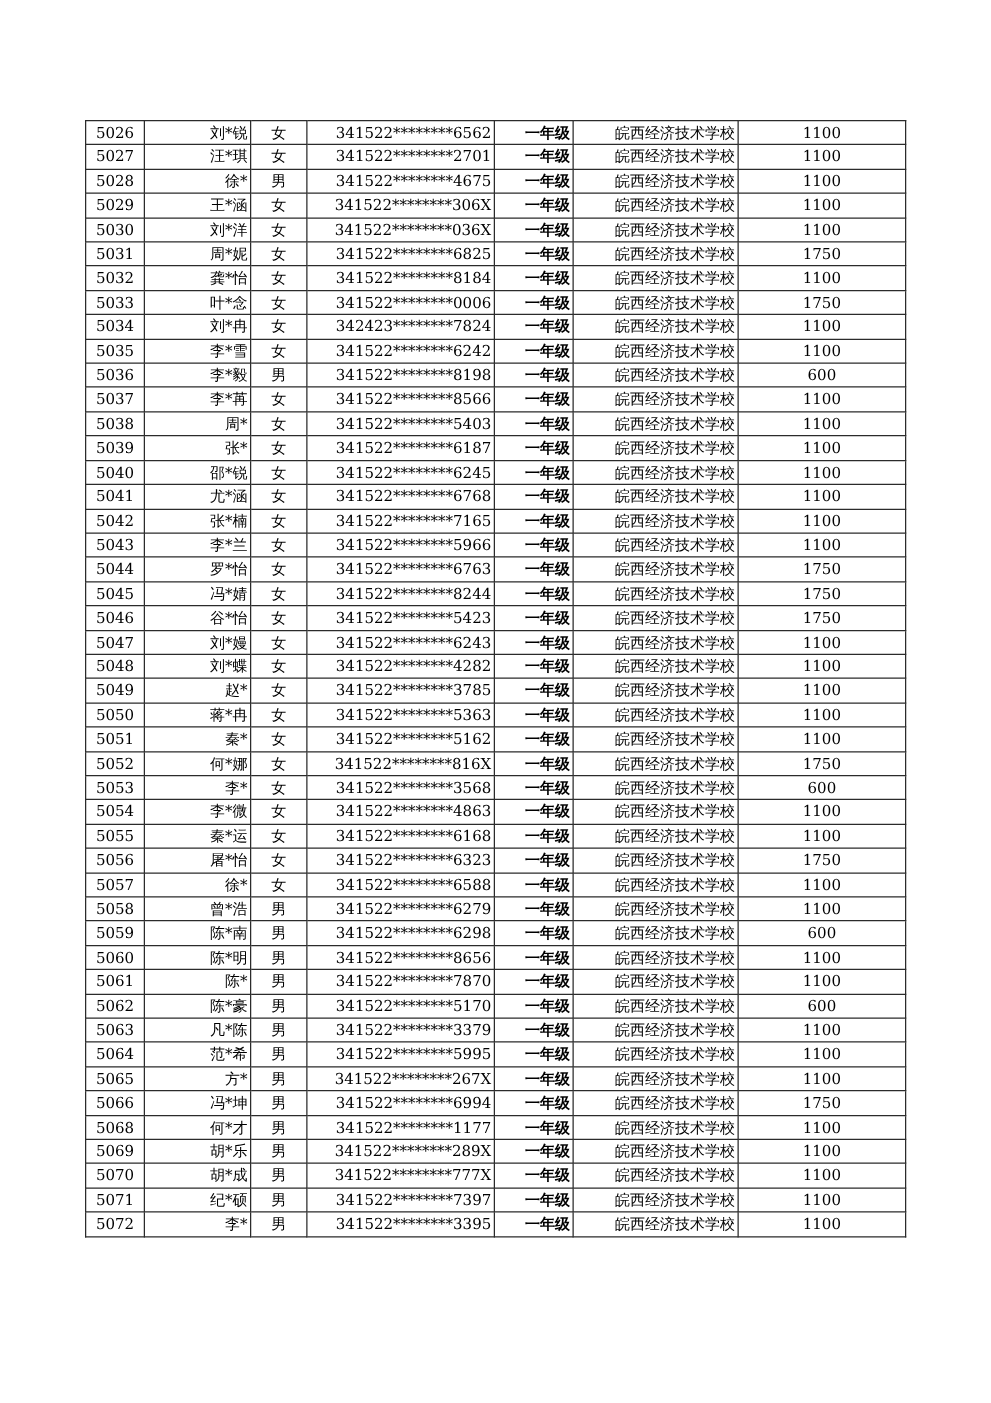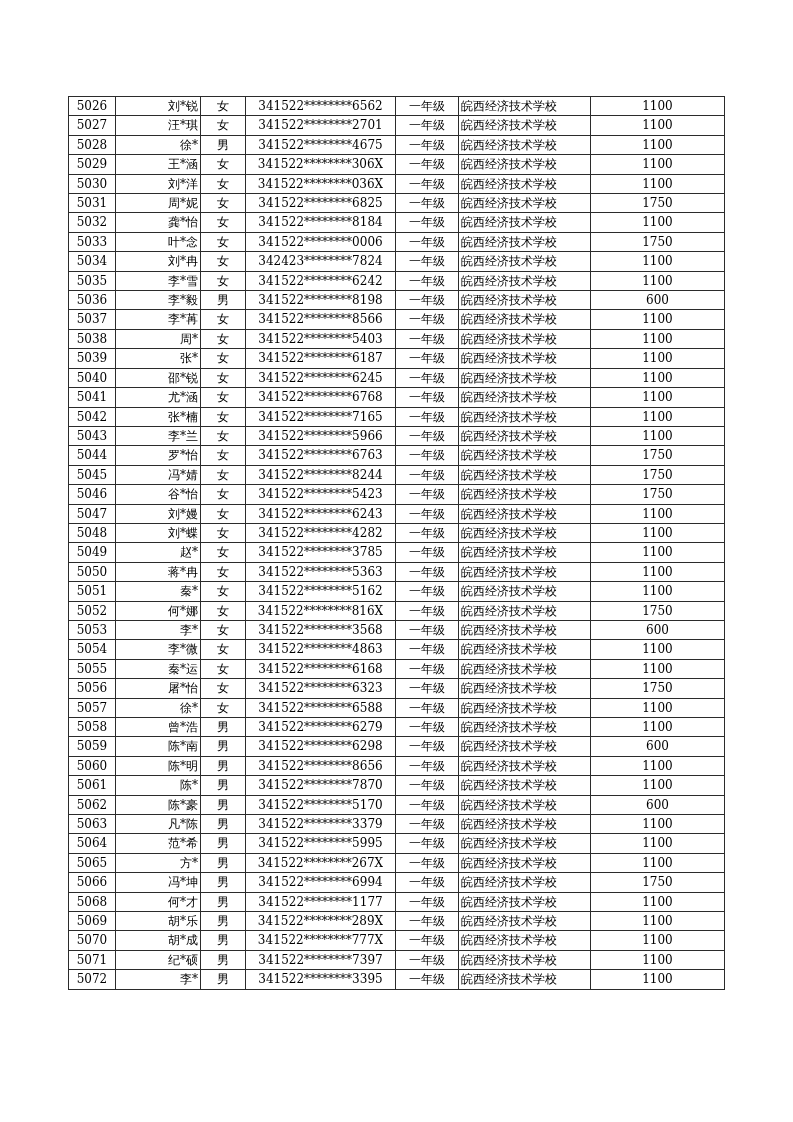--- a/index.html
+++ b/index.html
@@ -32,23 +32,23 @@
     height: 18.4px;
     padding: 0 2px;
     white-space: nowrap;
     overflow: hidden;
     line-height: 18.4px;
   }
   
   td.c0 { text-align: center; }                 
   td.c1 { text-align: right; padding-left: 3px; }
   td.c2 { text-align: center; }                 
-  td.c3 { text-align: center; padding-left: 4px; margin-top: 37px; }
-  td.c4 { text-align: center; }                 
-  td.c5 { text-align: left; }                 
+  td.c3 { text-align: right; padding-left: 4px; margin-top: 37px; }
+  td.c4 { text-align: right; font-weight: bold; }                 
+  td.c5 { text-align: right; }                 
   td.c6 { text-align: center; margin-left: 41px; }                 
 </style>
 </head>
 <body>
 
 <div class="page">
   <table class="grid">
     <colgroup>
       <col style="width:47px">
       <col style="width:85px">

